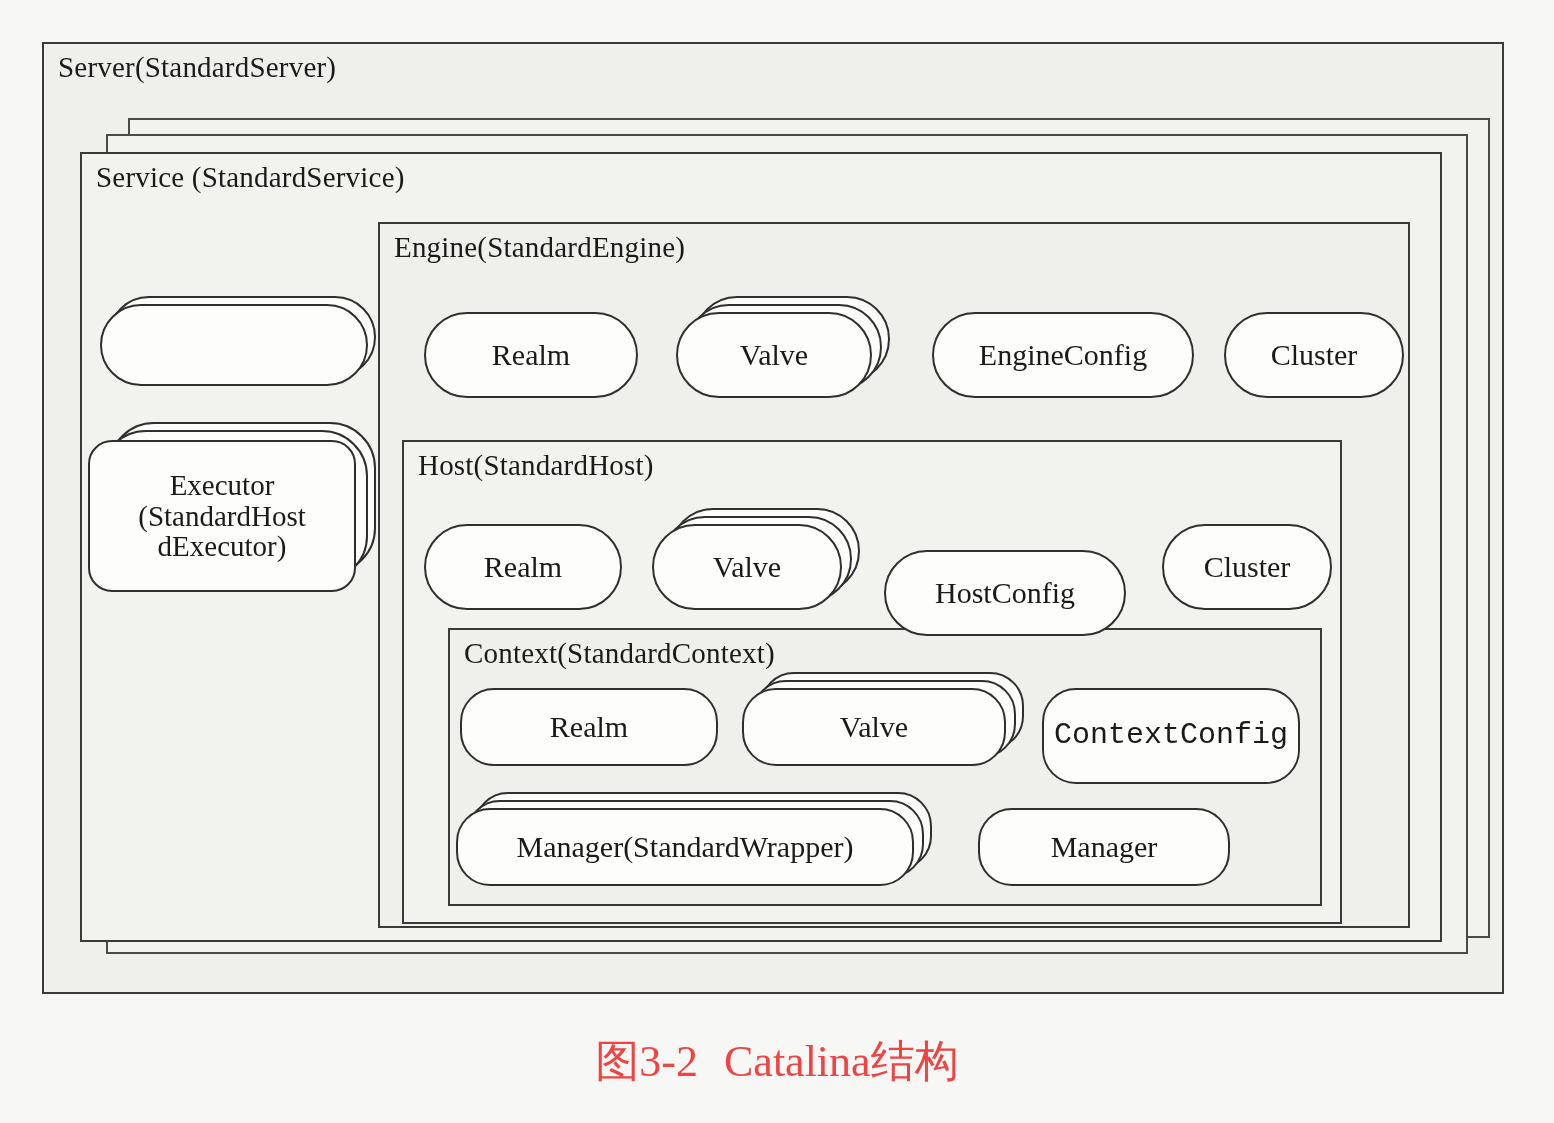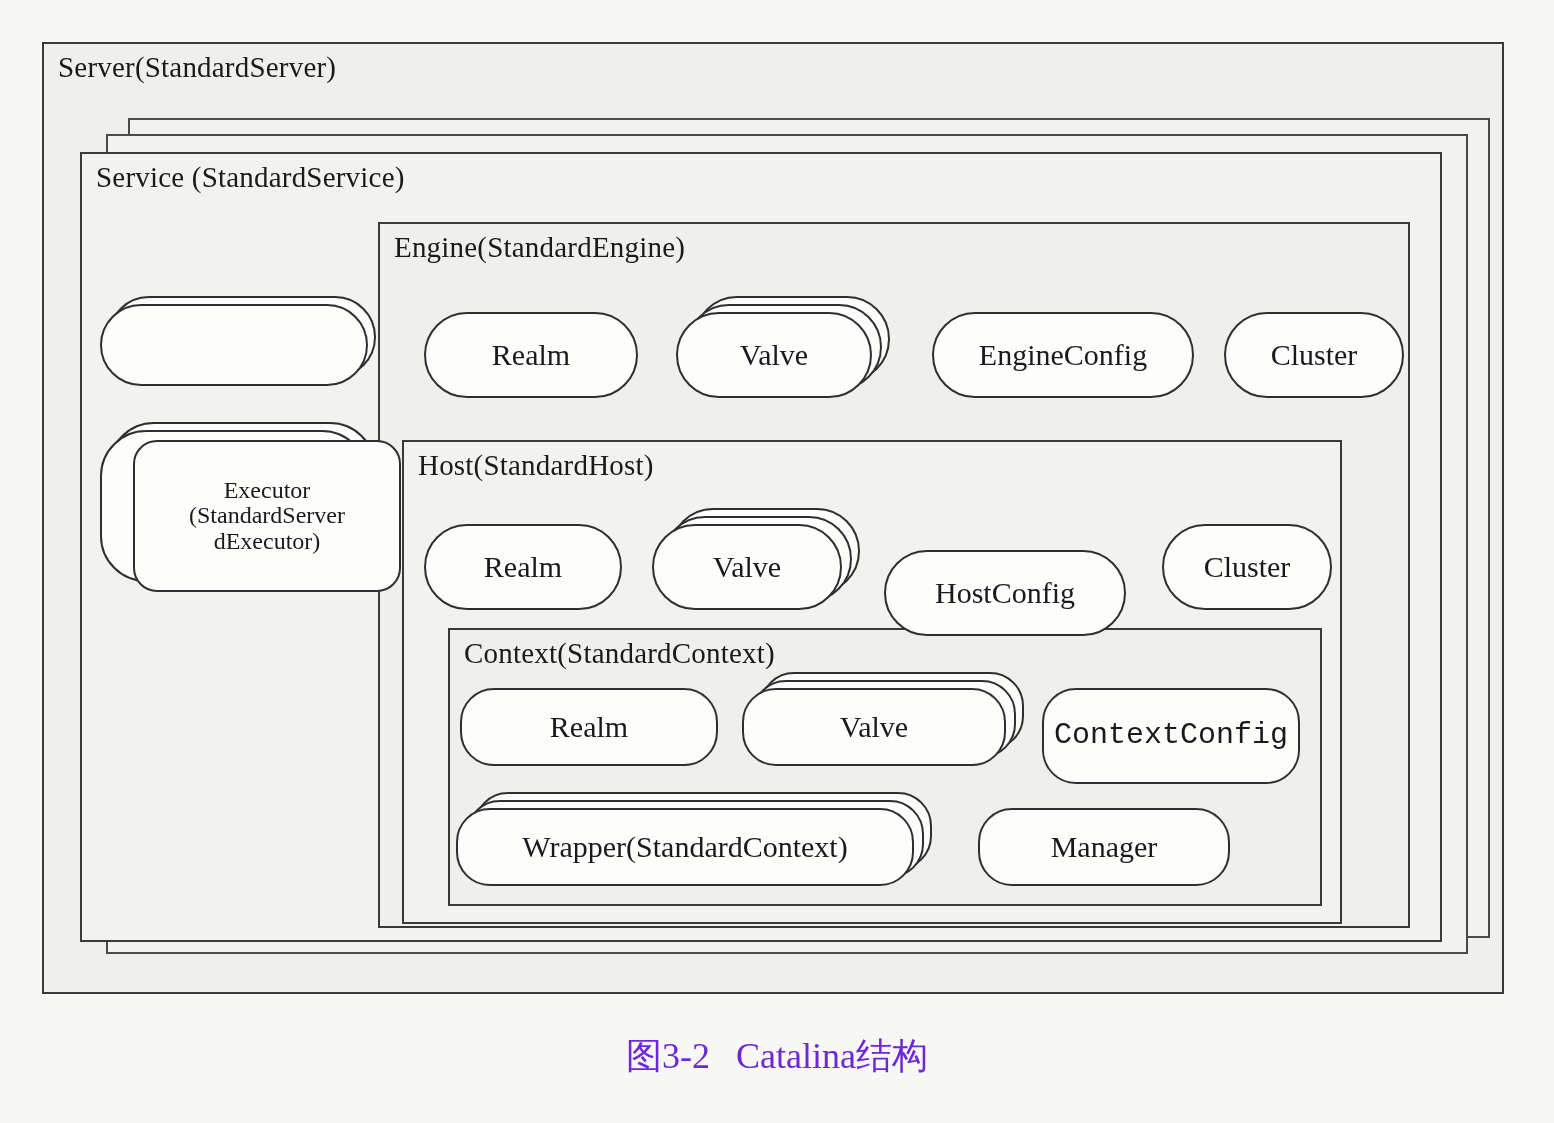--- a/index.html
+++ b/index.html
@@ -63,39 +63,39 @@
     border-radius: 46px;
     display: flex;
     align-items: center;
     justify-content: center;
     text-align: center;
     font-size: 30px;
     line-height: 1.05;
     z-index: 3;
     padding: 0 6px;
   }
-  .pill.multiline { font-size: 24px; margin-left: 45px; }
+  .pill.multiline { font-size: 29px; }
   .pill-ghost {
     position: absolute;
     box-sizing: border-box;
     border: 2.5px solid #2f2f2f;
     background: #fdfdfc;
     border-radius: 46px;
     z-index: 1;
   }
 
   
   #caption {
     position: absolute;
     left: 0;
     right: 0;
     top: 1032px;
     text-align: center;
-    font-size: 36px;
-    color: #6d28d9;
+    font-size: 44px;
+    color: #ef4444;
     font-family: "Liberation Serif", "DejaVu Serif", serif;
   }
   #caption .cap-gap { display: inline-block; width: 26px; }
 </style>
 </head>
 <body>
 
 <div id="page">
 
   <div class="box" id="server-box" style="left:42px; top:42px; width:1462px; height:952px;">
@@ -112,21 +112,21 @@
   <div class="pill-wrap" style="left:88px; top:296px; width:290px; height:104px; z-index:3;">
     <div class="pill-ghost" style="left:20px; top:0px; width:268px; height:82px;"></div>
     <div class="pill-ghost" style="left:12px; top:8px; width:268px; height:82px;"></div>
   </div>
 
   <div class="pill-wrap" style="left:88px; top:422px; width:290px; height:178px; z-index:3;">
     <div class="pill-ghost" style="left:20px; top:0px; width:268px; height:152px;"></div>
     <div class="pill-ghost" style="left:12px; top:8px; width:268px; height:152px;"></div>
     <div class="pill multiline" style="left:0px; top:18px; width:268px; height:152px; flex-direction:column; border-radius:24px;">
       <span>Executor</span>
-      <span>(StandardServer</span>
+      <span>(StandardHost</span>
       <span>dExecutor)</span>
     </div>
   </div>
 
   <div class="box" id="engine-box" style="left:378px; top:222px; width:1032px; height:706px; z-index:2;">
     <div class="box-label">Engine(StandardEngine)</div>
   </div>
 
   <div class="pill-wrap" style="left:424px; top:312px; width:220px; height:88px; z-index:3;">
     <div class="pill" style="left:0; top:0; width:214px; height:86px;">Realm</div>
@@ -185,21 +185,21 @@
     <div class="pill" style="left:0px; top:16px; width:264px; height:78px; border-radius:34px;">Valve</div>
   </div>
 
   <div class="pill-wrap" style="left:1042px; top:688px; width:268px; height:80px; z-index:3;">
     <div class="pill" style="left:0; top:0; width:258px; height:96px; border-radius:34px;font-family:Liberation Mono, monospace;">ContextConfig</div>
   </div>
 
   <div class="pill-wrap" style="left:456px; top:792px; width:490px; height:98px; z-index:3;">
     <div class="pill-ghost" style="left:18px; top:0px; width:458px; height:78px; border-radius:34px;"></div>
     <div class="pill-ghost" style="left:10px; top:8px; width:458px; height:78px; border-radius:34px;"></div>
-    <div class="pill" style="left:0px; top:16px; width:458px; height:78px; border-radius:34px;">Wrapper(StandardContext)</div>
+    <div class="pill" style="left:0px; top:16px; width:458px; height:78px; border-radius:34px;">Manager(StandardWrapper)</div>
   </div>
 
   <div class="pill-wrap" style="left:978px; top:808px; width:260px; height:80px; z-index:3;">
     <div class="pill" style="left:0; top:0; width:252px; height:78px; border-radius:34px;">Manager</div>
   </div>
 
   <div id="caption">
     <span>图3-2</span><span class="cap-gap"></span><span>Catalina结构</span>
   </div>
 

